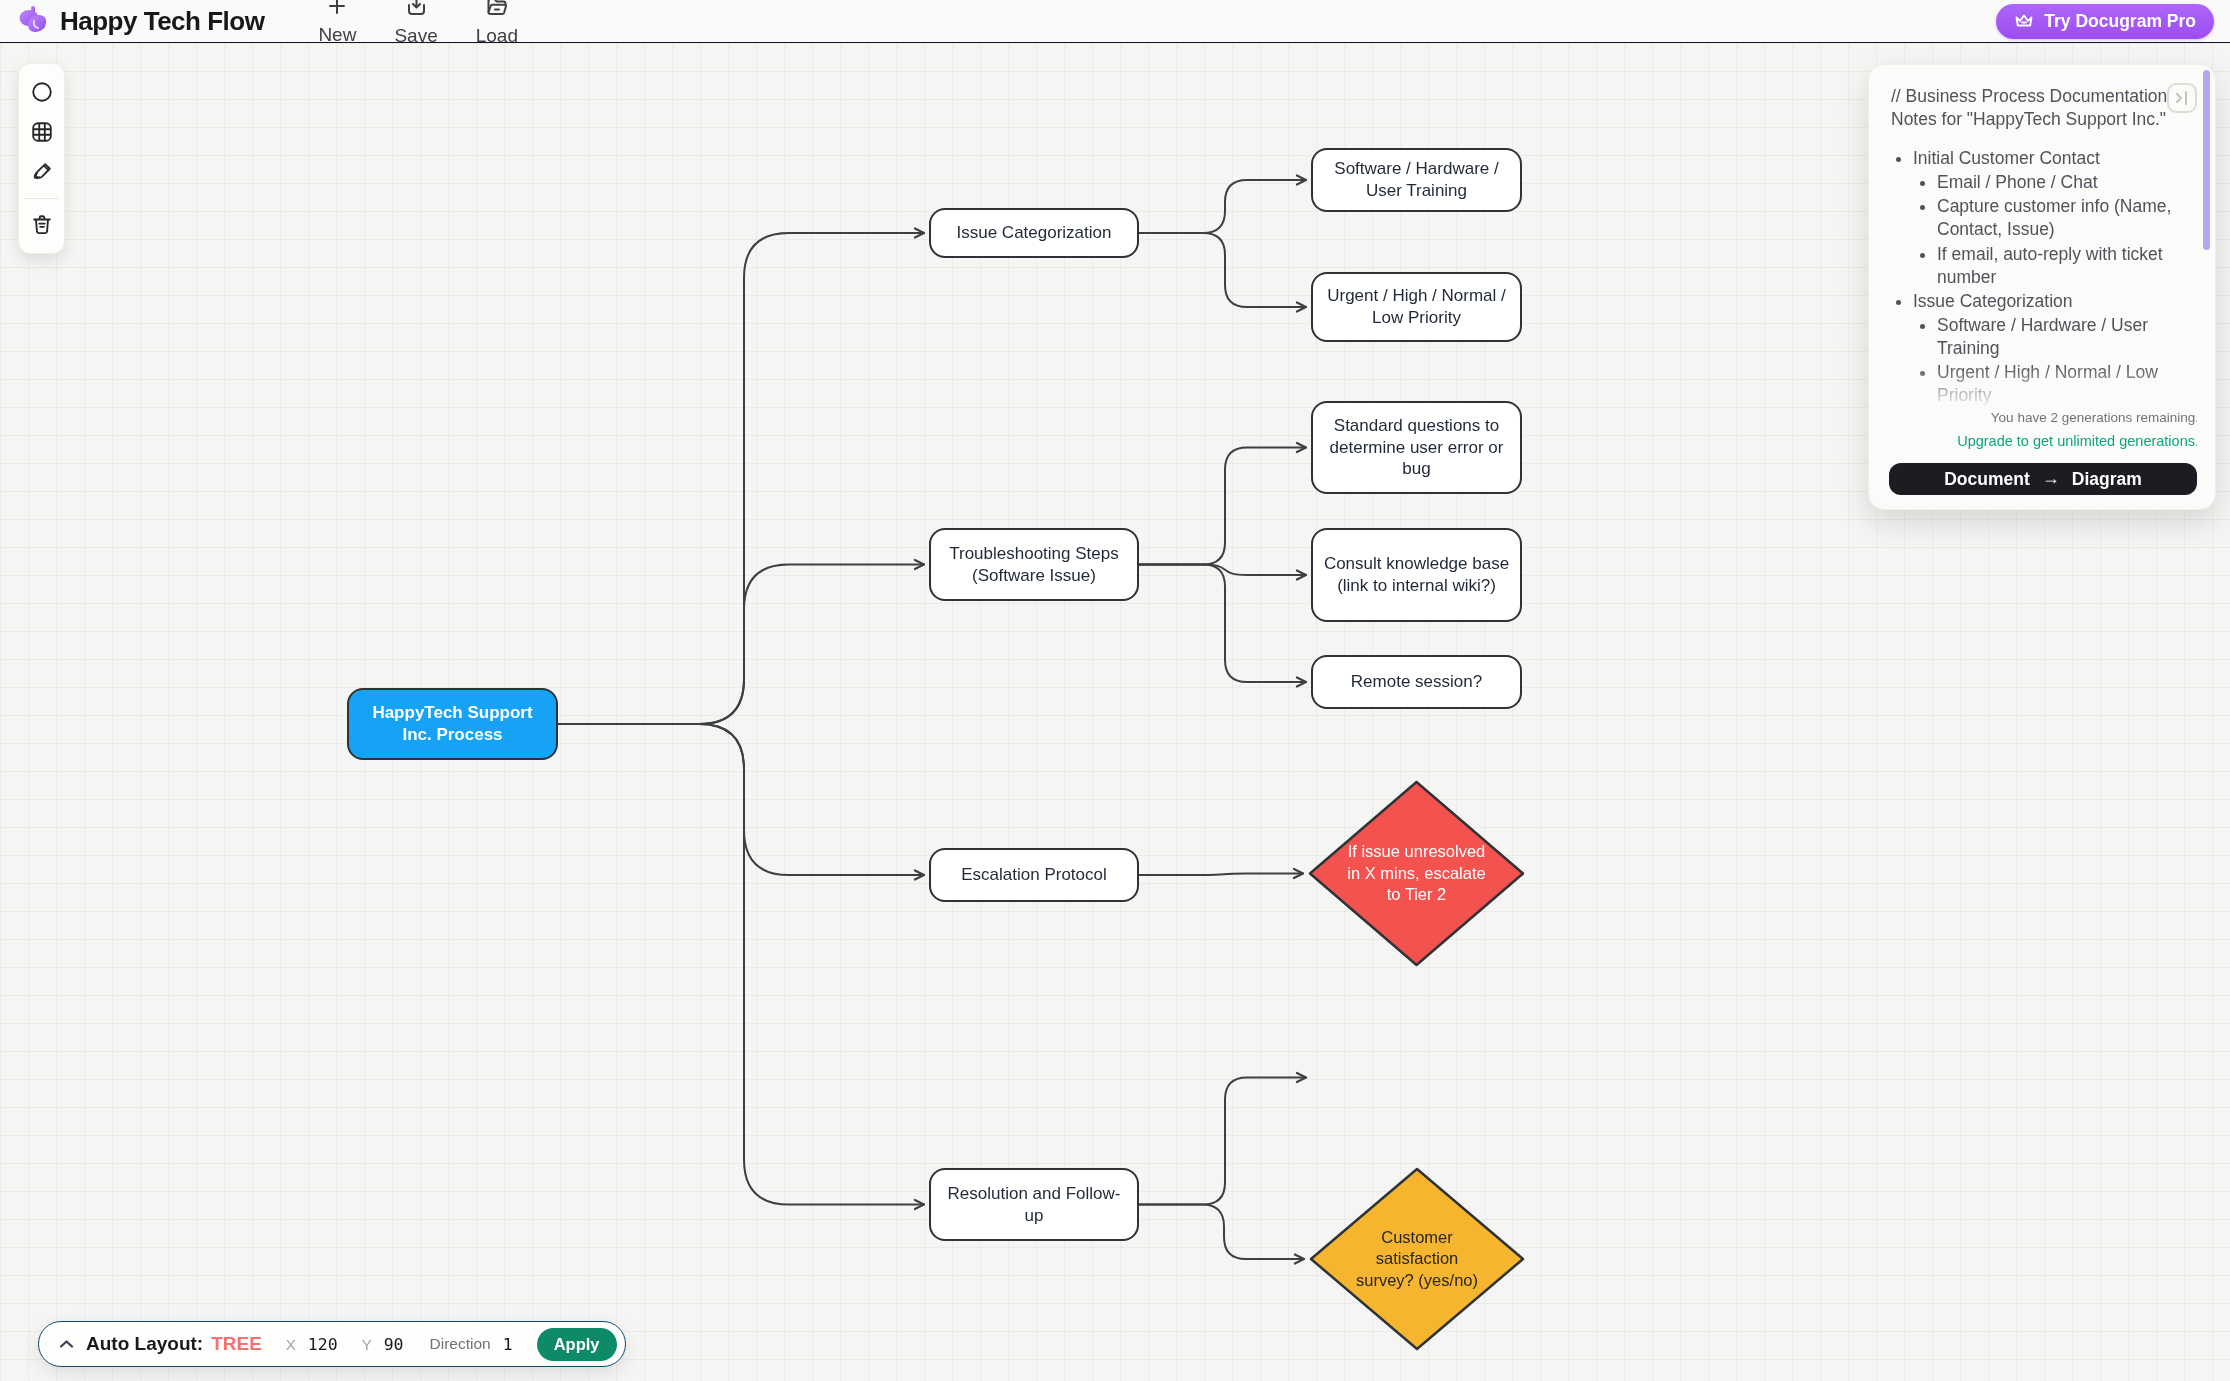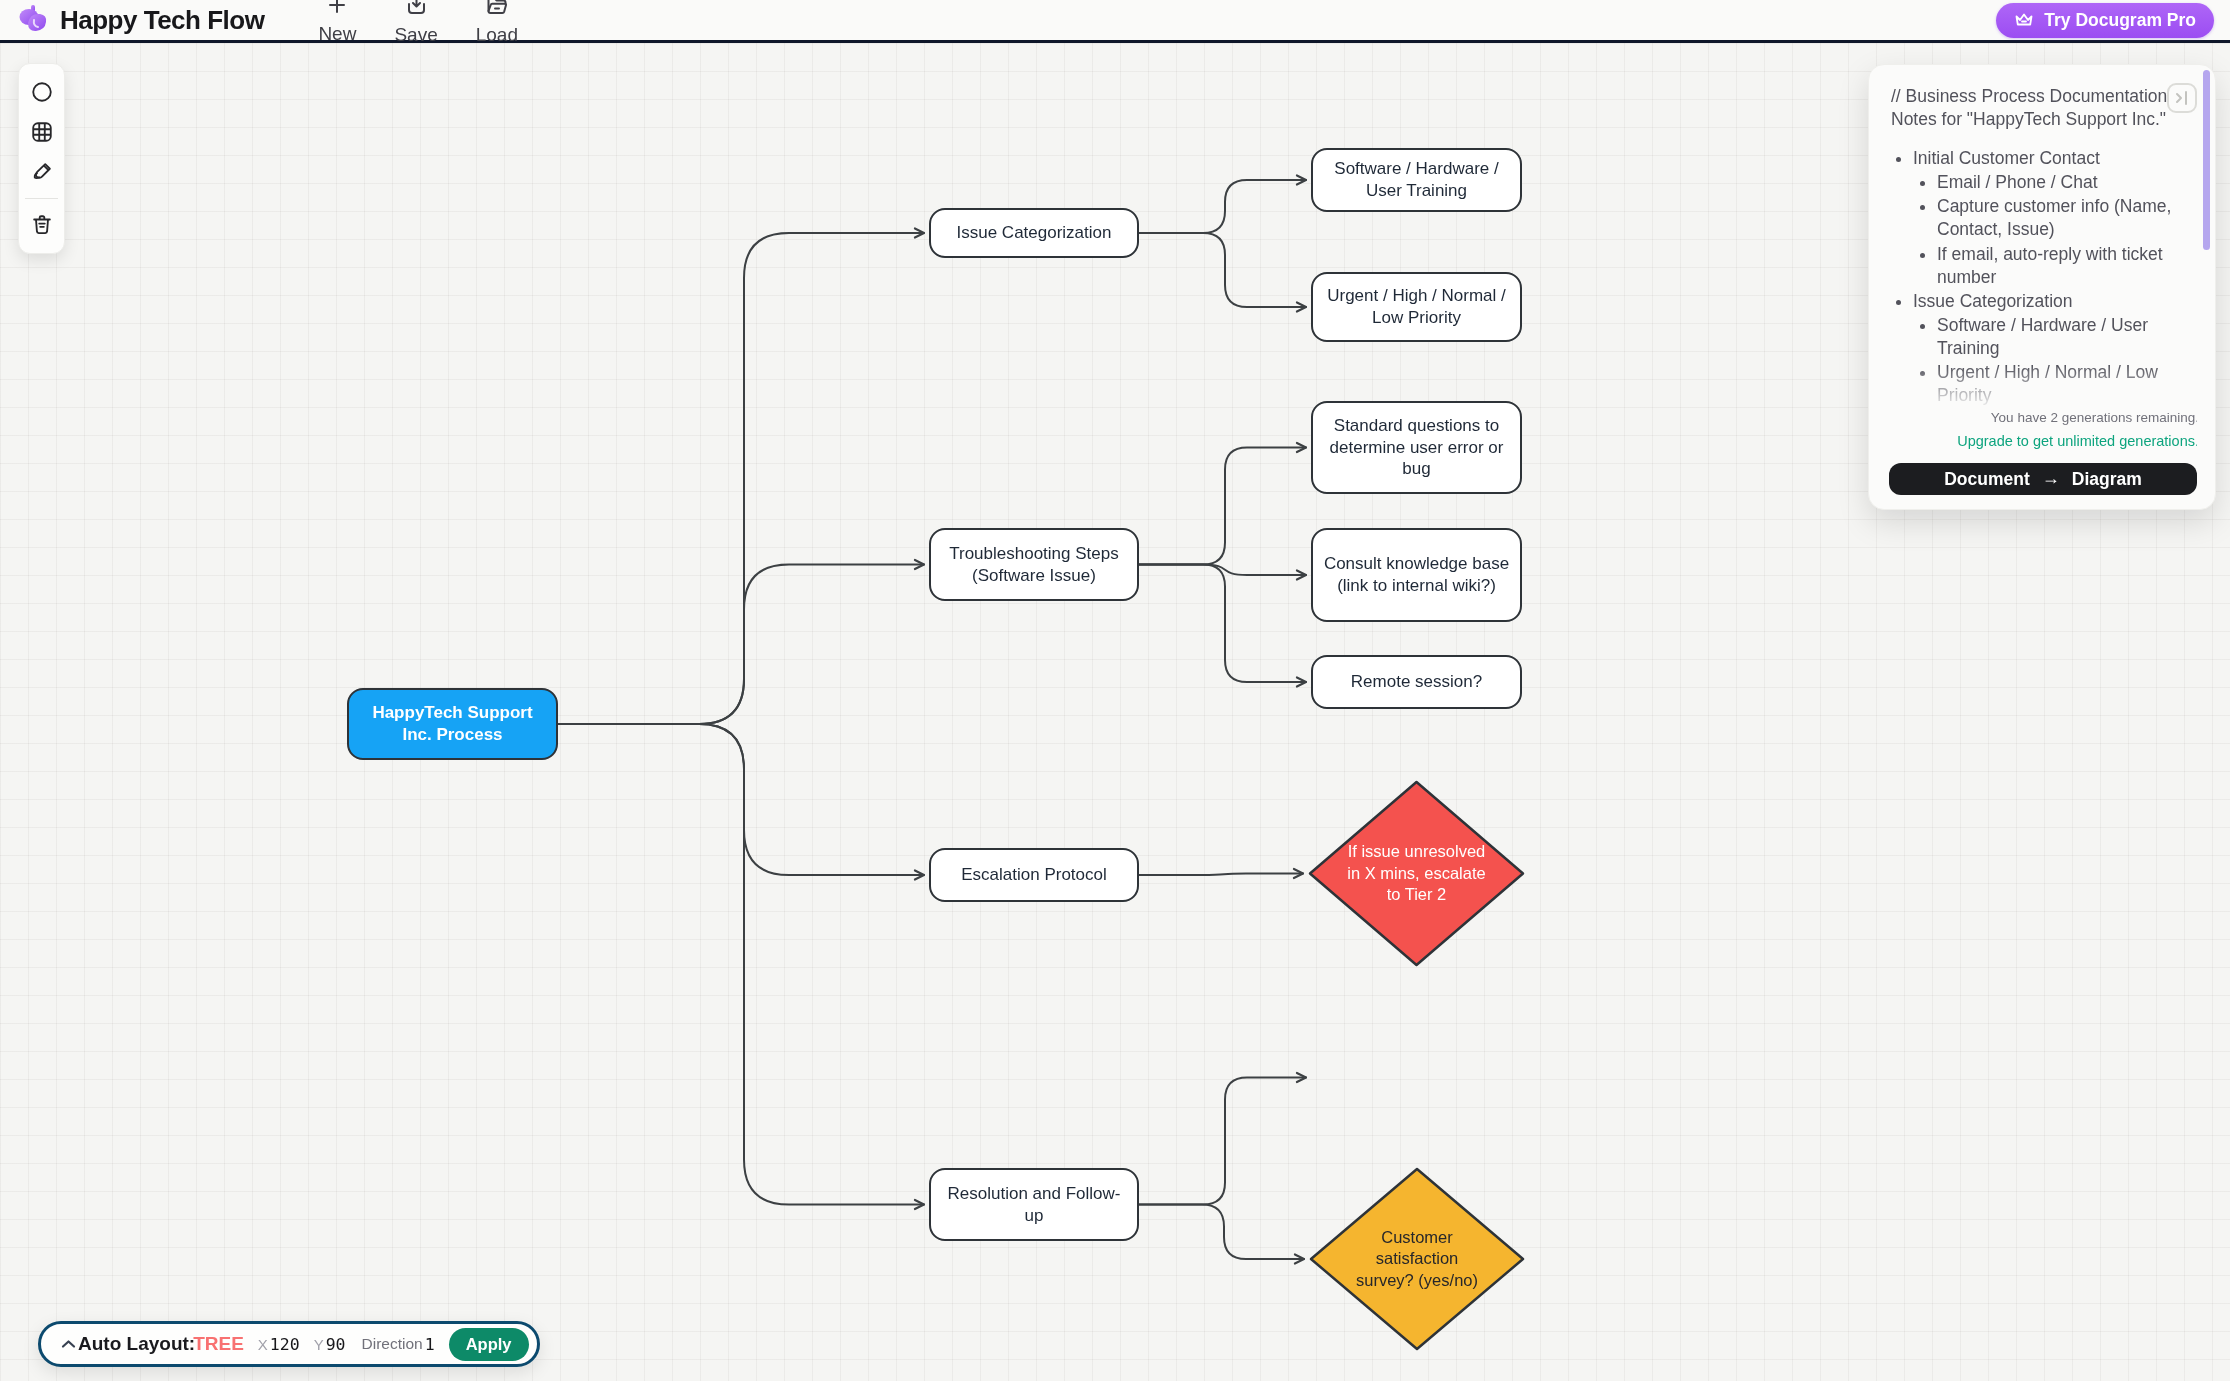--- a/index.html
+++ b/index.html
@@ -32,21 +32,21 @@
   .node.diamond .node-label{
     position:absolute;left:18%;right:18%;top:0;bottom:0;
     display:flex;align-items:center;justify-content:center;text-align:center;
     font-size:16.5px;line-height:1.3;
   }
   .node.diamond.danger .node-label{color:#fff;}
   .node.diamond.warning .node-label{color:#27272A;}
   
   #header{
     position:absolute;left:0;top:0;width:2230px;height:43px;
-    background:#FAFAF9;border-bottom:3px solid #0f172a;
+    background:#FAFAF9;border-bottom:1px solid #0f172a;
     display:flex;align-items:center;padding:0 16px;box-sizing:border-box;z-index:20;
   }
   .app-logo{width:34px;height:34px;flex:0 0 auto;}
   .app-title{font-size:26px;font-weight:800;color:#18181B;margin-left:10px;letter-spacing:-0.5px;}
   .menu{display:flex;align-items:center;gap:34px;margin-left:52px;}
   .menu-item{display:flex;align-items:center;gap:8px;font-size:19px;color:#3F3F46;background:none;border:none;cursor:pointer;font-family:inherit;padding:4px 2px;flex-direction:column;}
   .menu-item svg{display:block;}
   .pro-btn{
     margin-left:auto;display:flex;align-items:center;gap:10px;
     background:linear-gradient(180deg,#AE66F7,#9C4DF2);
@@ -96,23 +96,23 @@
     font-family:inherit;font-size:17.5px;font-weight:700;cursor:pointer;flex:0 0 auto;
   }
   .doc-btn .arrow{font-weight:400;font-size:18px;transform:translateY(-1px);}
   .panel-scrollbar{
     position:absolute;right:5px;top:5px;width:7px;height:180px;
     background:#B5A6EE;border-radius:4px;cursor:grab;
   }
   
   #layout-bar{
     position:absolute;left:38px;top:1321px;height:46px;z-index:15;
-    background:#FEFEFD;border-radius:23px;border:3px solid #0c4a6e;
+    background:#FEFEFD;border-radius:23px;border:1px solid #0c4a6e;
     box-shadow:0 6px 18px rgba(0,0,0,.10);
-    display:flex;align-items:center;padding:0 8px 0 18px;box-sizing:border-box;
+    display:flex;align-items:center;padding:0 8px 0 18px;box-sizing:border-box;gap:10px;
   }
   .lb-chevron{background:none;border:none;cursor:pointer;display:flex;align-items:center;padding:2px;}
   .lb-title{font-size:19px;font-weight:800;color:#1A1A1E;}
   .lb-mode{font-size:19px;font-weight:800;color:#F87171;margin-left:-2px;cursor:pointer;}
   .lb-axis-label{font-size:15px;color:#A1A1AA;margin-left:14px;}
   .lb-value{font-family:"DejaVu Sans Mono",monospace;font-size:16.5px;color:#18181B;margin-left:2px;cursor:text;text-align:right;}
   .lb-dir-label{font-size:15.5px;color:#71717A;margin-left:16px;}
   .apply-btn{
     margin-left:14px;background:#0D8A68;color:#fff;border:none;border-radius:17px;
     height:33px;padding:0 17px;font-family:inherit;font-size:16.5px;font-weight:700;cursor:pointer;

